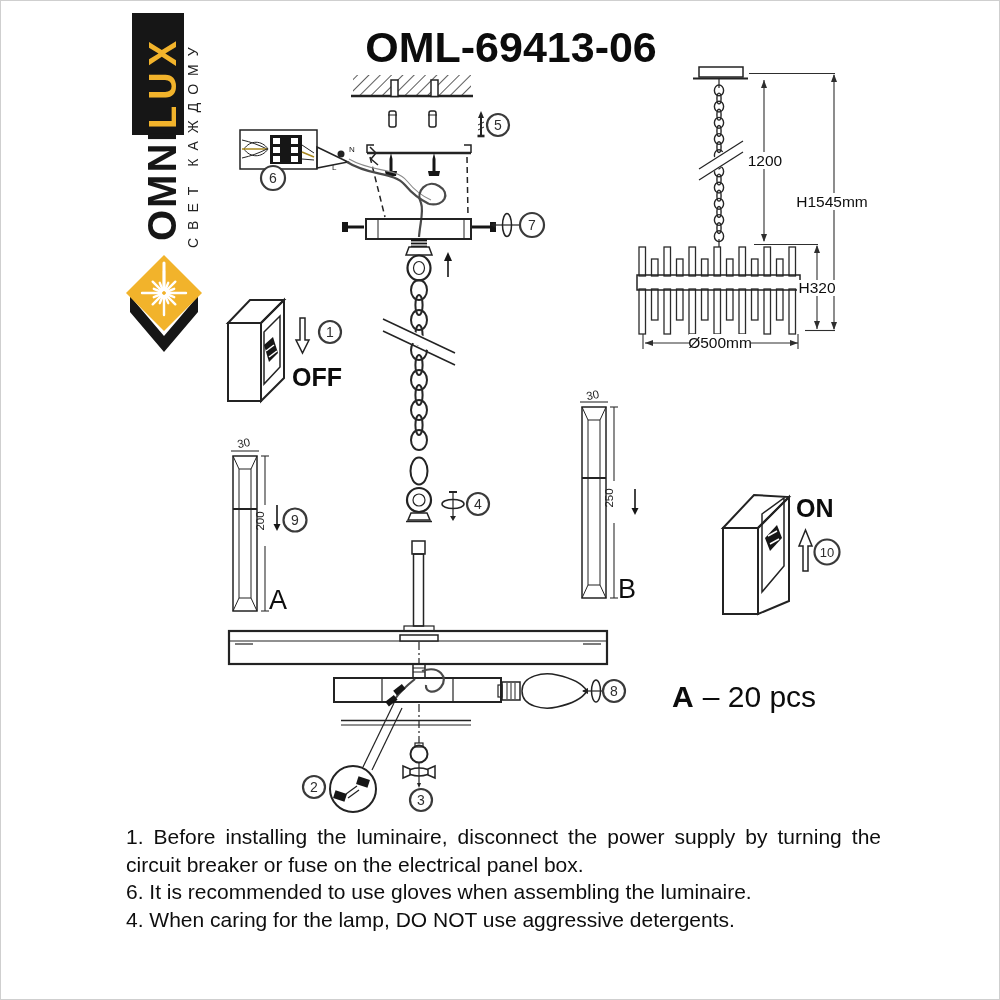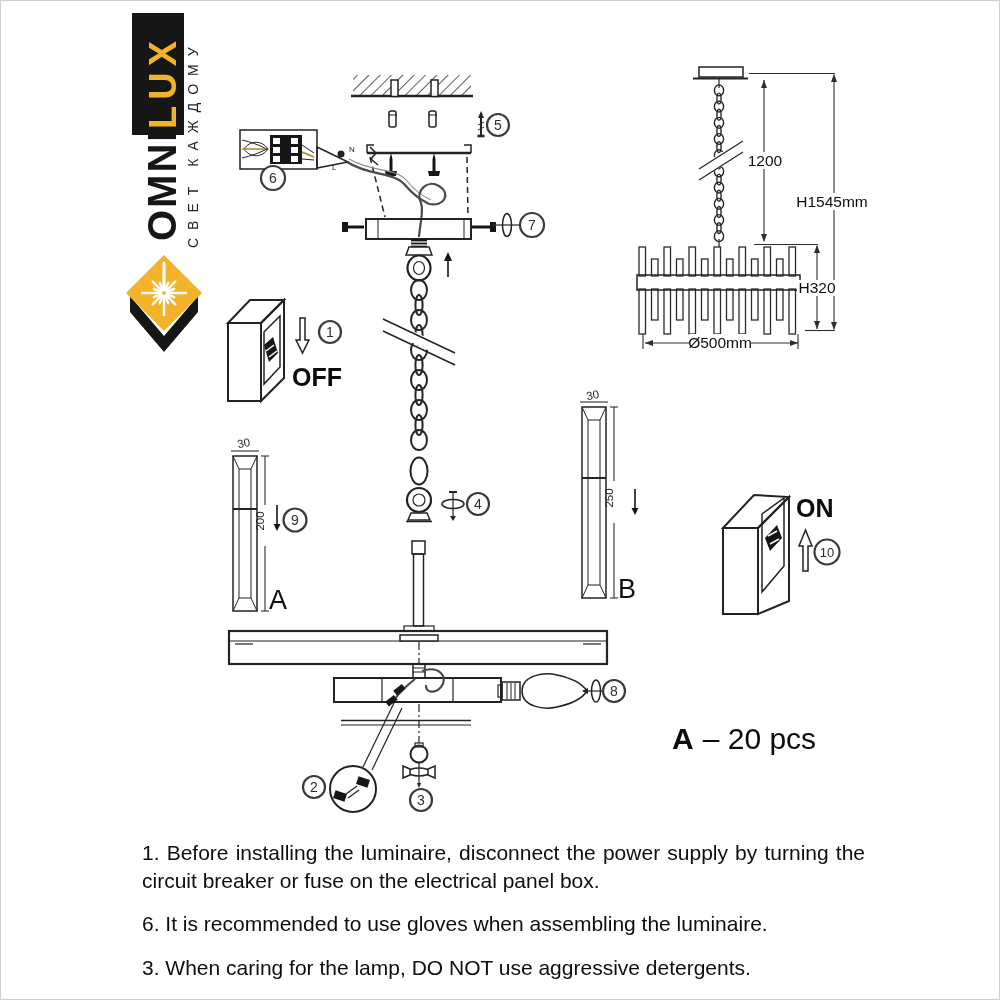--- a/index.html
+++ b/index.html
@@ -7,26 +7,26 @@
         box-sizing:border-box;overflow:hidden;font-family:"Liberation Sans",sans-serif;color:#111;}
   .abs{position:absolute;}
   
   .vtext{position:absolute;transform:rotate(-90deg);transform-origin:left top;white-space:nowrap;}
   .lux-box{position:absolute;left:131px;top:12px;width:52px;height:122px;background:#161616;}
   .lux-text{left:10px;top:116px;font-size:38px;font-weight:bold;color:#F2B32B;letter-spacing:6px;}
   .omni-text{left:139px;top:240px;font-size:40px;font-weight:bold;color:#161616;letter-spacing:2px;}
   .tagline{left:184px;top:247px;font-size:14px;color:#222;letter-spacing:8px;}
   .title{position:absolute;left:320px;top:22px;width:380px;text-align:center;
          font-size:43px;font-weight:bold;letter-spacing:0px;color:#0c0c0c;}
-  .counts{position:absolute;left:671px;top:719px;font-size:30px;line-height:38px;color:#0c0c0c;}
+  .counts{position:absolute;left:671px;top:677px;font-size:30px;line-height:38px;color:#0c0c0c;}
   .counts b{font-weight:bold;}
   .counts .rest{margin-left:9px;}
   .instructions{position:absolute;left:125px;top:822px;width:755px;font-size:21px;
                 line-height:27.6px;text-align:justify;color:#0e0e0e;}
-  .instructions p{margin:16px;}
+  .instructions p{margin:0;}
   
   svg text{font-family:"Liberation Sans",sans-serif;fill:#111;}
   .s2{stroke:#232323;stroke-width:2;fill:none}
   .s22{stroke:#232323;stroke-width:2.2;fill:none}
   .s15{stroke:#232323;stroke-width:1.5;fill:none}
   .s12{stroke:#232323;stroke-width:1.2;fill:none}
   .s1{stroke:#232323;stroke-width:1;fill:none}
   .d{stroke:#2e2e2e;stroke-width:1.1;fill:none}
   .blk{fill:#161616;stroke:none}
   .wt{fill:#ffffff;stroke:none}
@@ -72,20 +72,21 @@
         <line x1="43.22836140246614" y1="43.85194970290473" x2="35.837325142375846" y2="40.790482243984016" stroke="#fff" stroke-width="2.4" stroke-linecap="round"></line>
         <line x1="43.878679656440355" y1="42.878679656440355" x2="34.68629150101523" y2="33.68629150101524" stroke="#fff" stroke-width="2.4" stroke-linecap="round"></line>
         <line x1="44.851949702904726" y1="42.22836140246614" x2="41.79048224398401" y2="34.837325142375846" stroke="#fff" stroke-width="2.4" stroke-linecap="round"></line>
         <line x1="46" y1="42" x2="45.99999999999999" y2="23" stroke="#fff" stroke-width="2.4" stroke-linecap="round"></line>
         <line x1="47.14805029709527" y1="42.22836140246614" x2="50.20951775601599" y2="34.837325142375846" stroke="#fff" stroke-width="2.4" stroke-linecap="round"></line>
         <line x1="48.121320343559645" y1="42.878679656440355" x2="57.31370849898476" y2="33.68629150101523" stroke="#fff" stroke-width="2.4" stroke-linecap="round"></line>
         <line x1="48.77163859753386" y1="43.851949702904726" x2="56.162674857624154" y2="40.790482243984" stroke="#fff" stroke-width="2.4" stroke-linecap="round"></line>
       </g>
   </svg>
 
+  <div class="title">OML-69413-06</div>
 
   <svg class="abs" style="left:0;top:0" width="1000" height="820" viewBox="0 0 1000 820">
     <defs>
       <pattern id="hatch" patternUnits="userSpaceOnUse" width="8" height="8" patternTransform="rotate(45)">
         <line x1="0" y1="0" x2="0" y2="8" stroke="#333" stroke-width="1.6"></line>
       </pattern>
     </defs>
 
     <g>
       <rect x="698" y="66" width="44" height="10" class="s15"></rect>
@@ -489,16 +490,16 @@
     </g>
   </svg>
 
   <div class="counts">
     <div><b>A</b><span class="rest">– 20 pcs</span></div>
   </div>
 
   <div class="instructions">
     <p>1. Before installing the luminaire, disconnect the power supply by turning the circuit breaker or fuse on the electrical panel box.</p>
     <p>6. It is recommended to use gloves when assembling the luminaire.</p>
-    <p>3. When caring for the lamp, DO NOT use aggressive detergents.</p>
+    <p>4. When caring for the lamp, DO NOT use aggressive detergents.</p>
   </div>
 
 </div>
 
 </body></html>

